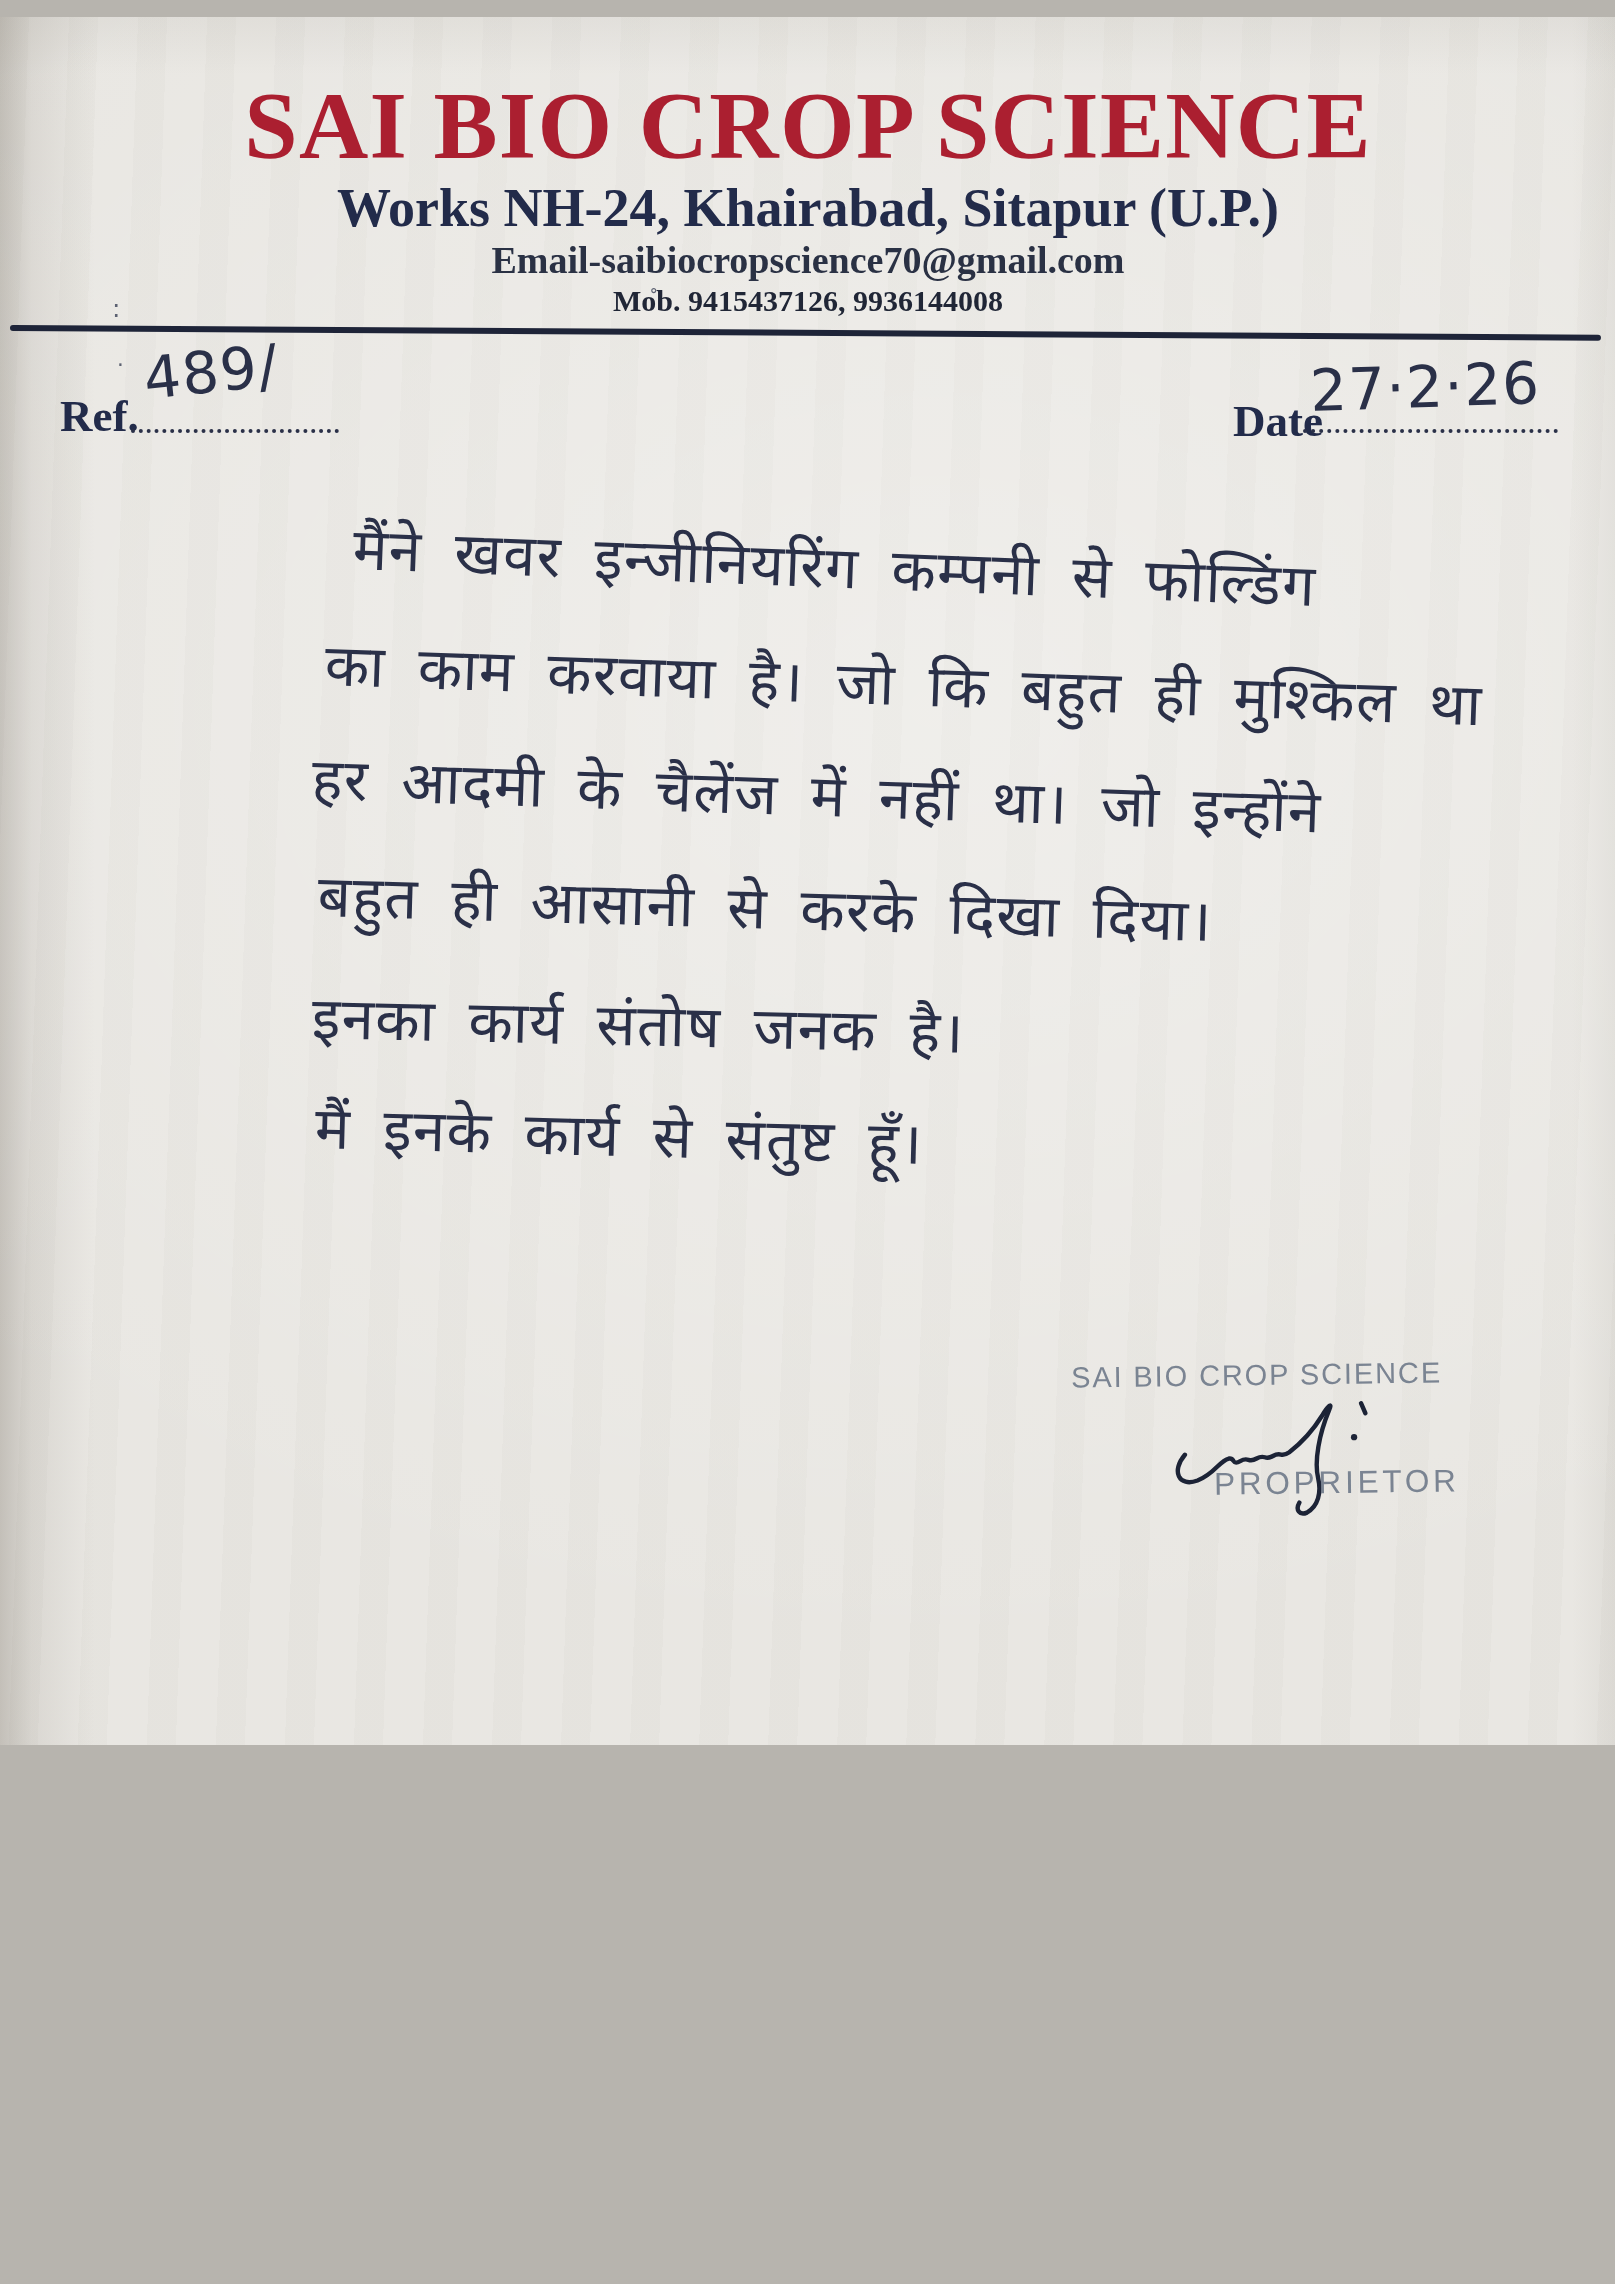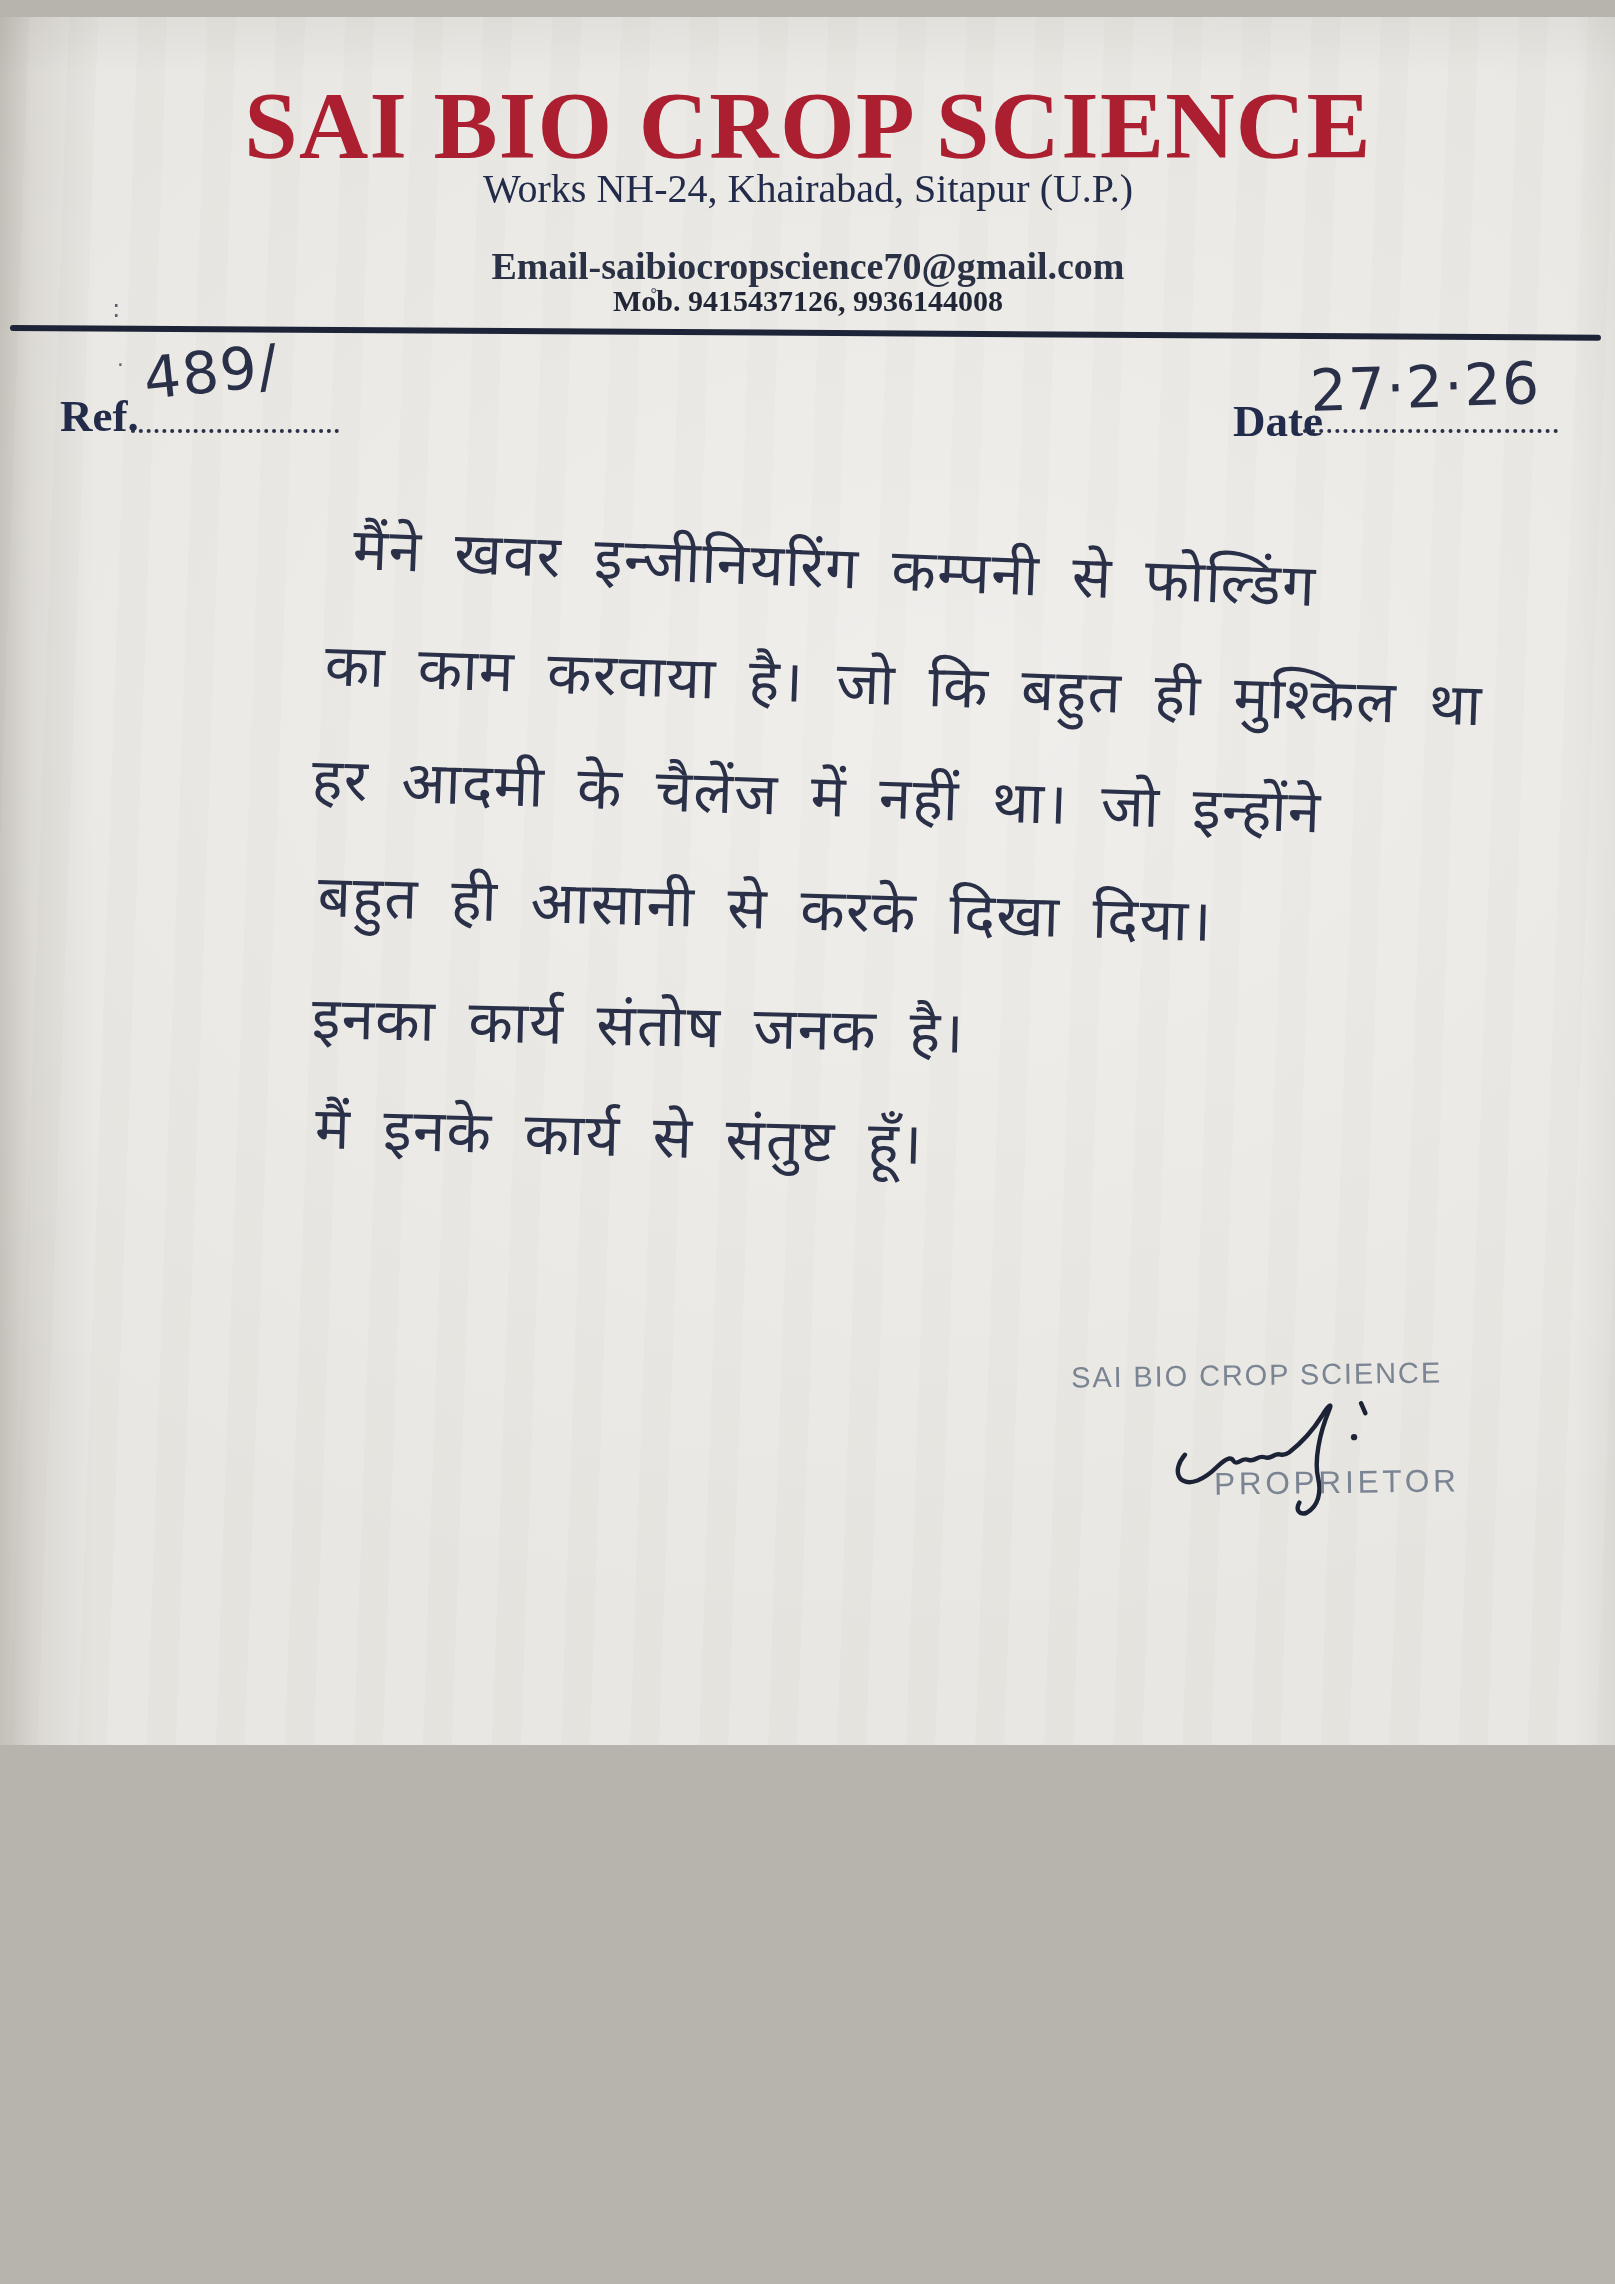--- a/index.html
+++ b/index.html
@@ -17,22 +17,22 @@
       #e9e7e2;
     font-family:"Liberation Serif", serif;
   }
   .abs{position:absolute;}
   .centered{left:0;width:100%;text-align:center;}
   .company-name{
     top:53px;
     font-size:96px;font-weight:bold;letter-spacing:1.3px;
     font-family:"Liberation Serif", serif;
   }
-  .address-line{top:148px;font-size:40px;font-weight:normal;}
-  .email-line{top:227px;font-size:38px;font-weight:600;}
+  .address-line{top:160px;font-size:54px;font-weight:bold;}
+  .email-line{top:221px;font-size:38px;font-weight:600;}
   .mobile-line{top:267px;font-size:30px;font-weight:bold;}
   .header-divider{
     left:10px;top:308px;width:1591px;height:5.7px;border-radius:3.2px;
     background:#1e2438;
     transform:rotate(0.35deg);transform-origin:left center;
   }
   .label{font-size:45px;font-weight:bold;color:#222b4a;}
   .ref-label{left:60px;top:373px;}
   .ref-leader{left:131px;top:377px;width:208px;height:35px;border-bottom:4.4px dotted #2a3048;}
   .ref-value{

